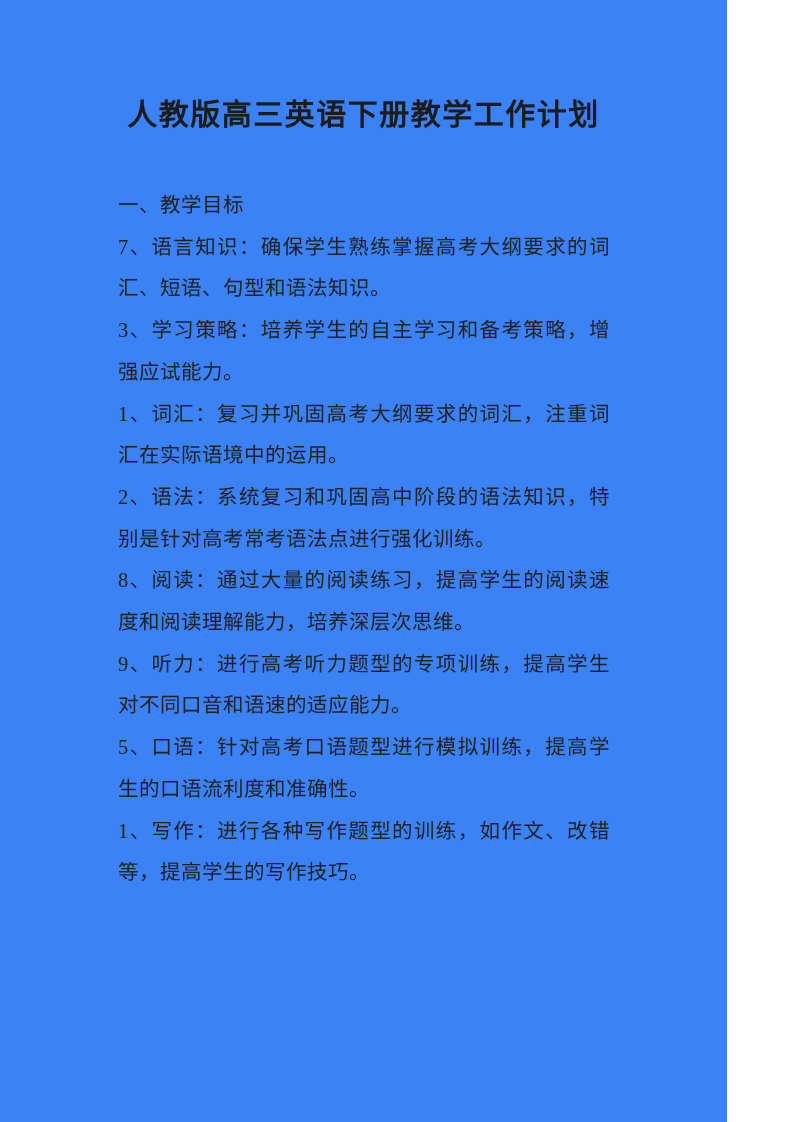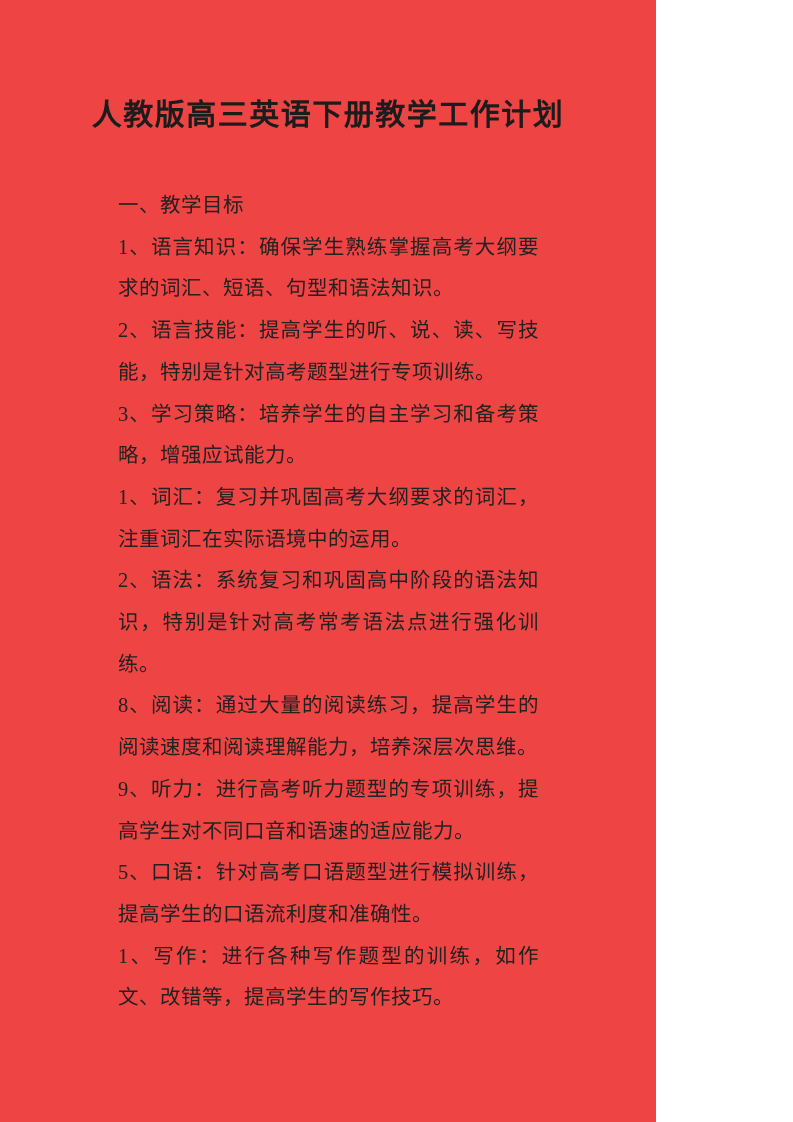--- a/index.html
+++ b/index.html
@@ -2,23 +2,23 @@
 <html lang="zh-CN"><head>
 <meta charset="utf-8">
 <style>
   html, body {
     margin: 0;
     padding: 0;
     background: #ffffff;
   }
   .page {
     position: relative;
-    width: 656px;
+    width: 727px;
     height: 1122px;
-    background: #ef4444;
+    background: #3b82f6;
     overflow: hidden;
     font-family: "Liberation Serif", serif;
     color: #202020;
   }
   .doc-title {
     margin: 0 0 50px 0;
     padding-top: 95px;
     text-align: center;
     font-size: 30px;
     line-height: 40px;
@@ -39,22 +39,21 @@
   }
 </style>
 </head>
 <body>
 
 <div class="page">
   <h1 class="doc-title">人教版高三英语下册教学工作计划</h1>
 
   <div class="doc-body">
       <p>一、教学目标</p>
-      <p>1、语言知识：确保学生熟练掌握高考大纲要求的词汇、短语、句型和语法知识。</p>
-      <p>2、语言技能：提高学生的听、说、读、写技能，特别是针对高考题型进行专项训练。</p>
+      <p>7、语言知识：确保学生熟练掌握高考大纲要求的词汇、短语、句型和语法知识。</p>
       <p>3、学习策略：培养学生的自主学习和备考策略，增强应试能力。</p>
       <p>1、词汇：复习并巩固高考大纲要求的词汇，注重词汇在实际语境中的运用。</p>
       <p>2、语法：系统复习和巩固高中阶段的语法知识，特别是针对高考常考语法点进行强化训练。</p>
       <p>8、阅读：通过大量的阅读练习，提高学生的阅读速度和阅读理解能力，培养深层次思维。</p>
       <p>9、听力：进行高考听力题型的专项训练，提高学生对不同口音和语速的适应能力。</p>
       <p>5、口语：针对高考口语题型进行模拟训练，提高学生的口语流利度和准确性。</p>
       <p>1、写作：进行各种写作题型的训练，如作文、改错等，提高学生的写作技巧。</p>
     </div>
 </div>
 

